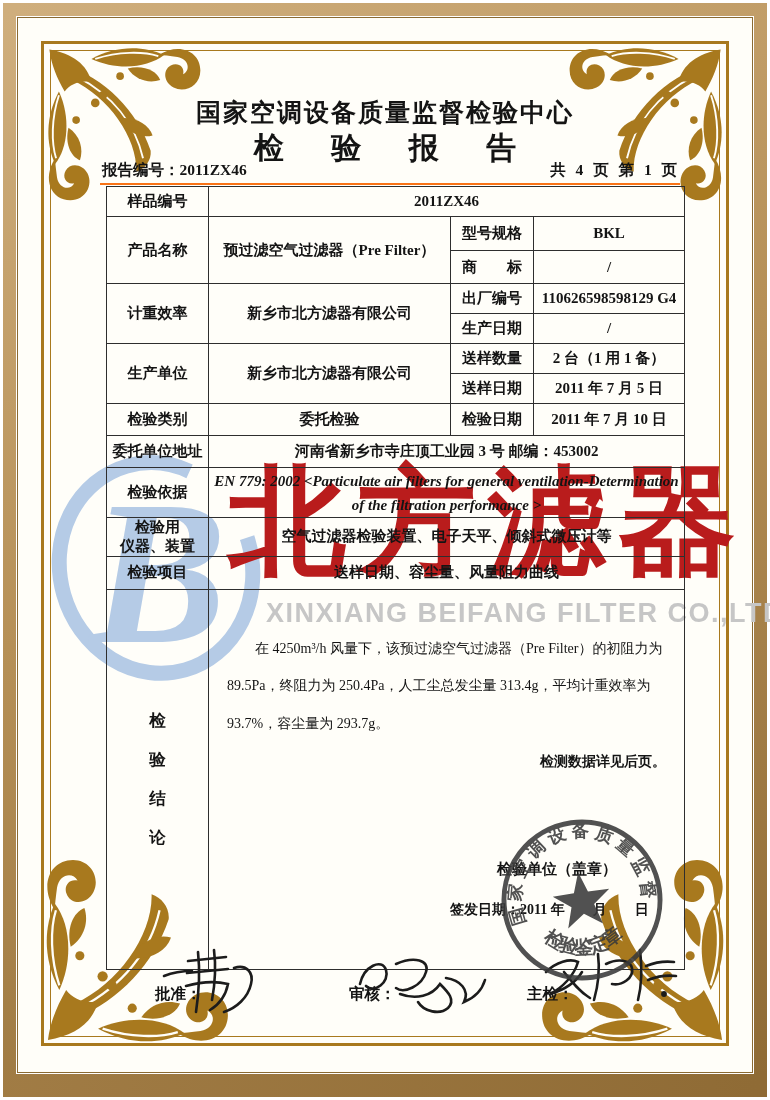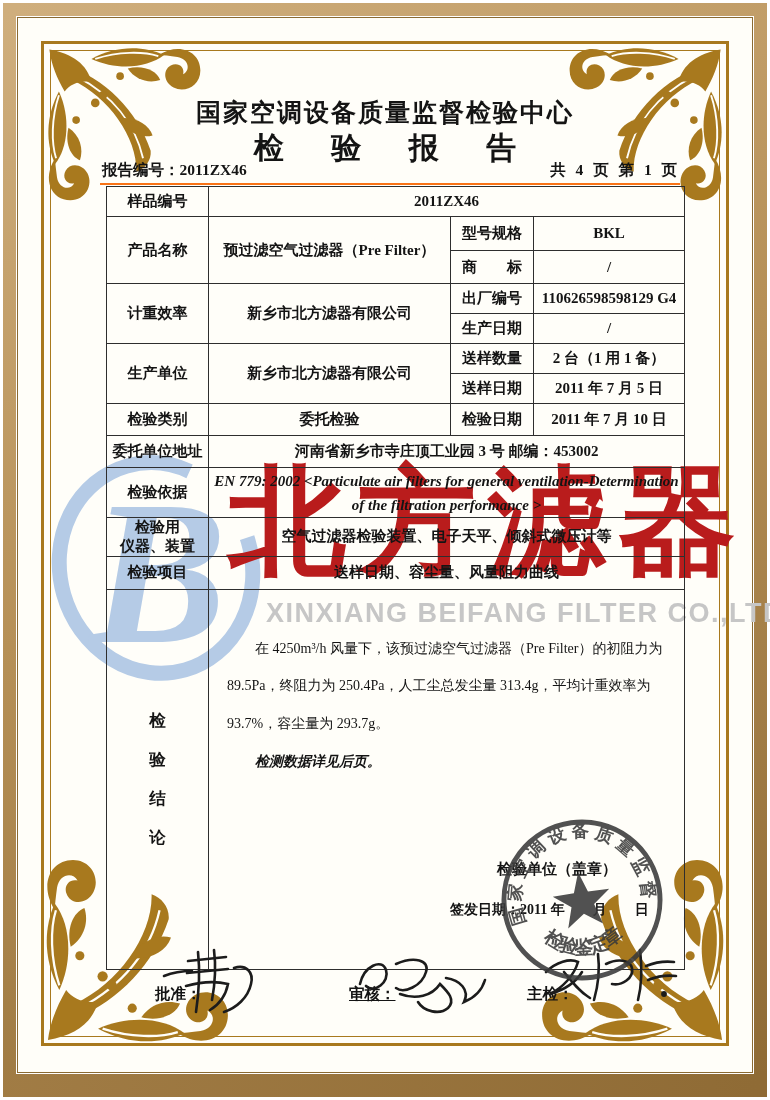--- a/index.html
+++ b/index.html
@@ -40,32 +40,32 @@
   
   table.t{position:absolute;left:106px;top:186px;width:578px;border-collapse:collapse;table-layout:fixed;
           z-index:2;background:transparent;}
   table.t td{border:1.6px solid #2e2e2e;text-align:center;vertical-align:middle;font-size:15px;
              font-weight:bold;padding:0 2px;overflow:hidden;}
   td.left{text-align:left;padding-left:22px;}
   td.basis-val{font-weight:normal;font-size:12.5px;line-height:1.6;padding:0 6px;font-style:italic;}
   .concl-cell{position:relative;vertical-align:top !important;}
   .concl-par{margin:0;padding:40px 16px 0 16px;text-align:left;text-indent:2em;font-size:14px;
              line-height:2.7;font-weight:normal;}
-  .concl-note{margin:0;padding:0 16px;text-align:left;text-indent:2em;font-size:14px;line-height:2.7;font-weight:bold;font-style:italic;}
+  .concl-note{margin:0;padding:0 16px;text-align:right;text-indent:2em;font-size:14px;line-height:2.7;font-weight:bold;}
   .vlabel{display:flex;flex-direction:column;align-items:center;justify-content:center;gap:17px;
           height:100%;font-size:16.5px;font-weight:bold;}
   .unit-line{position:absolute;left:497px;top:860px;font-size:15px;font-weight:bold;z-index:2;}
   .issue-line{position:absolute;left:450px;top:901px;font-size:14px;font-weight:bold;z-index:2;}
 
   
   .stamp{position:absolute;left:492px;top:810px;width:180px;height:180px;z-index:3;transform:rotate(-8deg);opacity:.88;}
 
   
   .foot-label{position:absolute;font-size:15.5px;font-weight:bold;z-index:2;top:984px;margin-left:33px;}
-  .fl-approve{left:122px;} .fl-review{left:316px;text-decoration:underline;} .fl-chief{left:494px;}
+  .fl-approve{left:122px;} .fl-review{left:316px;} .fl-chief{left:494px;}
   .sig{position:absolute;z-index:2;}
   .sig svg{display:block;}
 </style>
 </head>
 <body>
 
 <div class="page">
 
   <div class="band"></div>
   <div class="band-line"></div>

